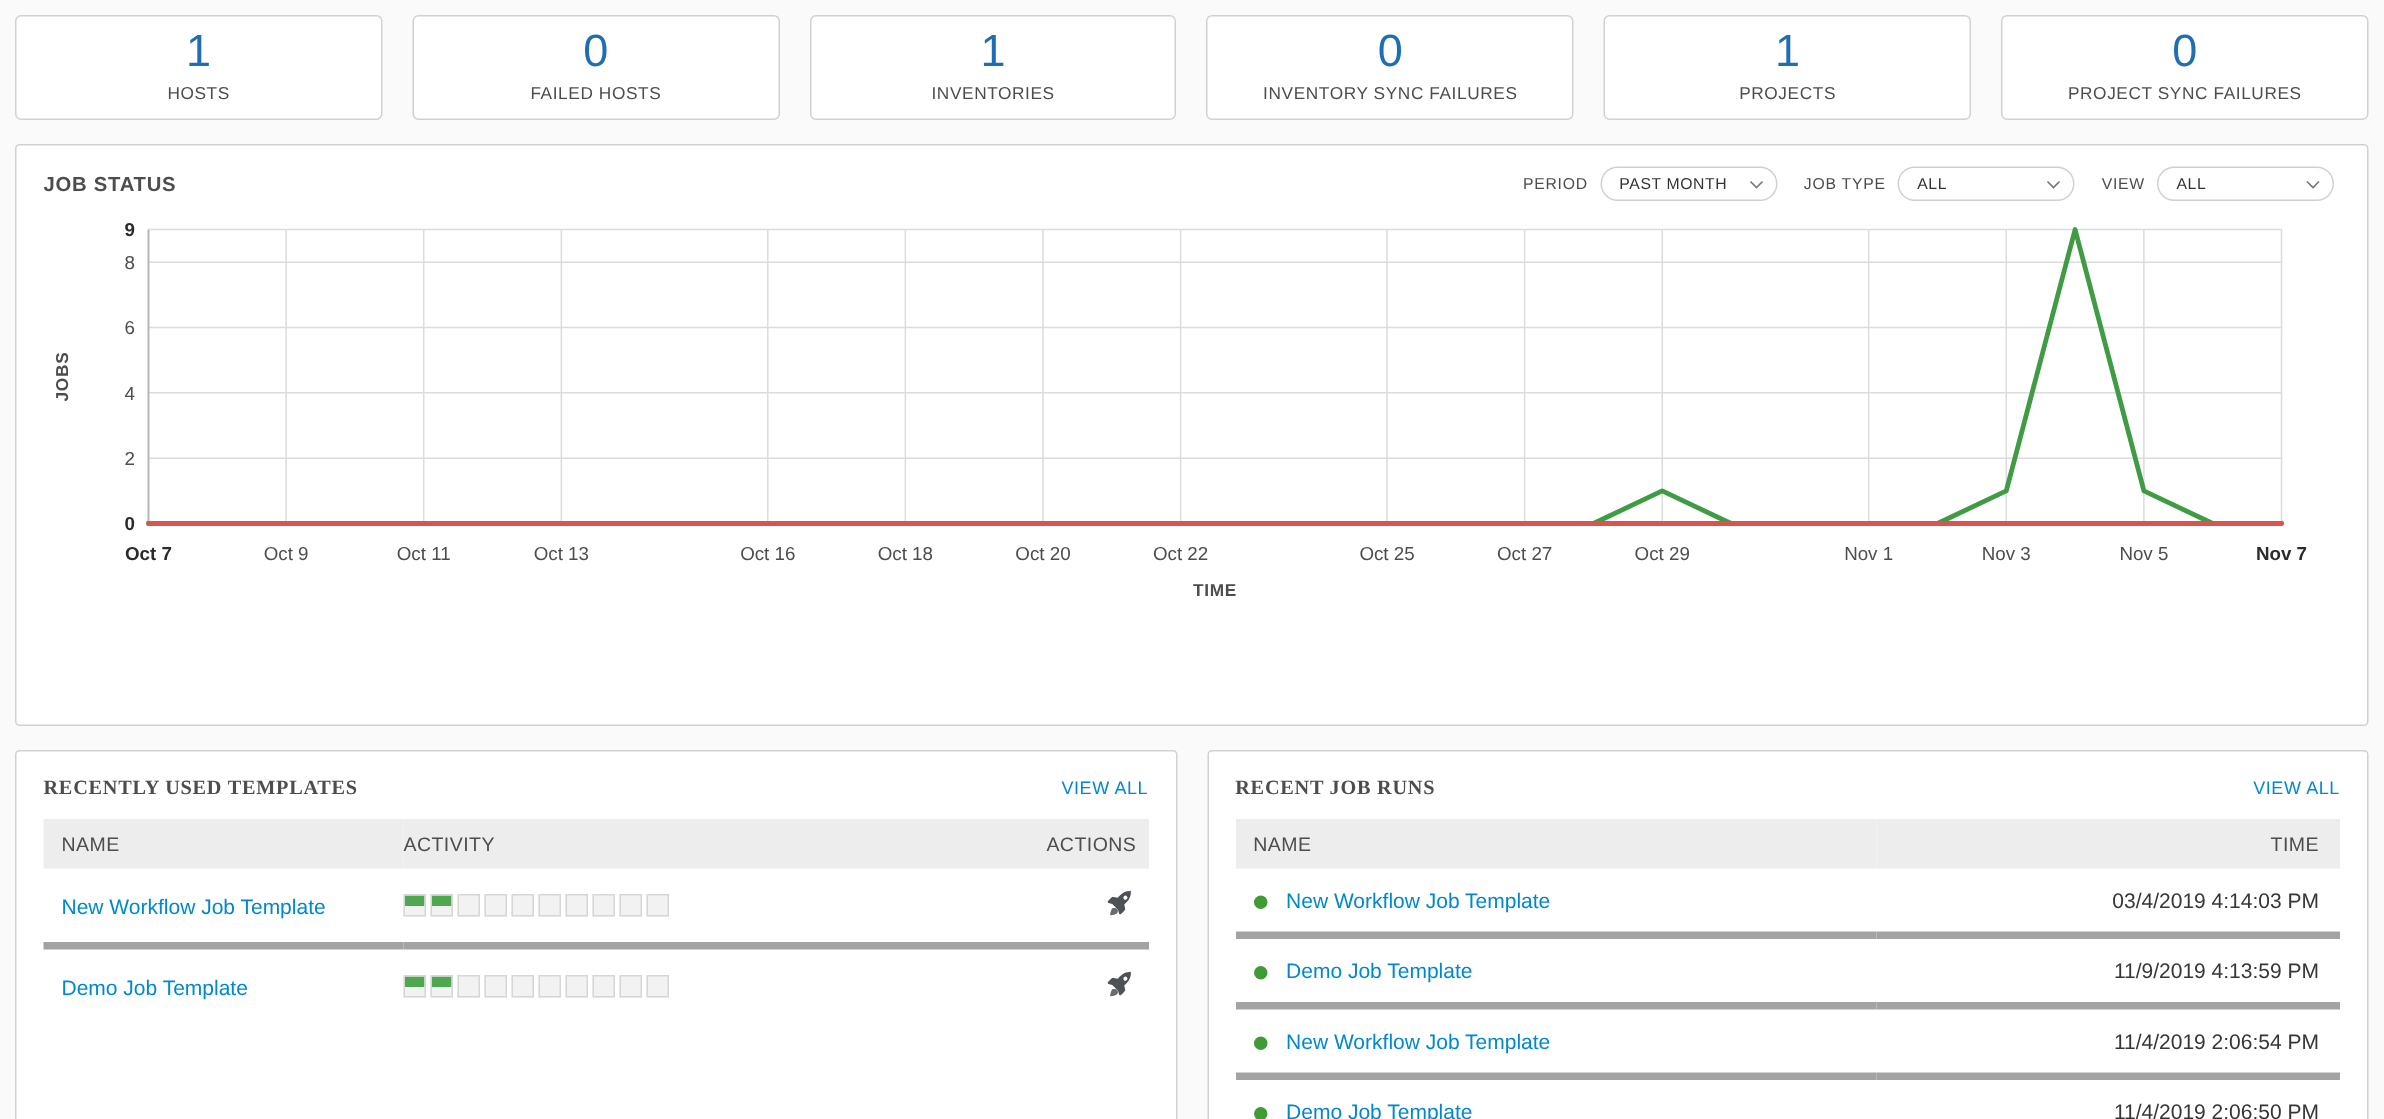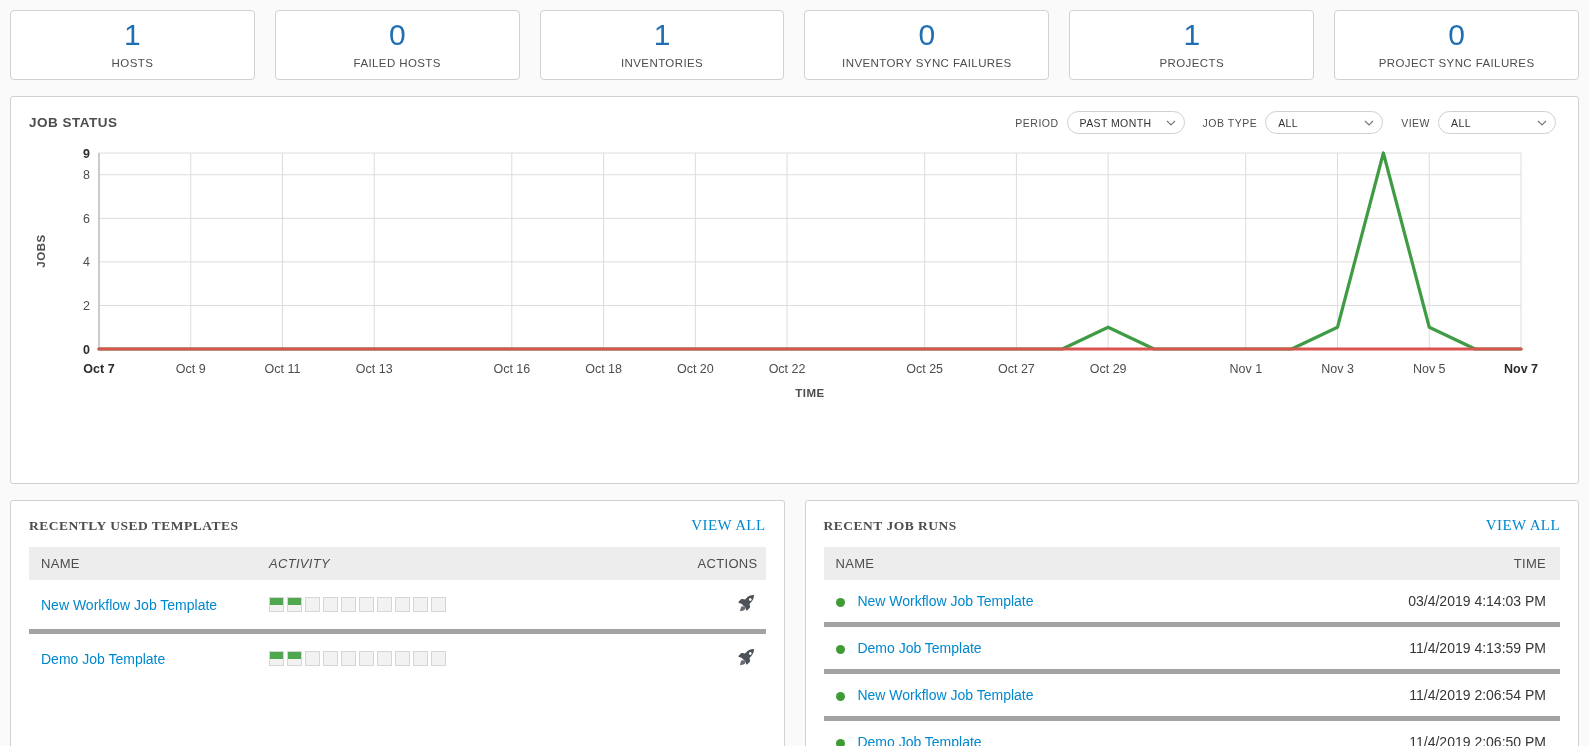--- a/index.html
+++ b/index.html
@@ -131,43 +131,42 @@
   .list-title {
     font-size: 13.5px;
     font-weight: bold;
     letter-spacing: .5px;
     color: #4d4d4d;
     text-transform: uppercase;
     font-family: Liberation Serif, serif;
   }
   .view-all {
     margin-left: auto;
-    font-size: 15px;
+    font-size: 12px;
     letter-spacing: .4px;
     color: #0088ce;
     text-transform: uppercase;
     cursor: pointer;
     text-decoration: none;
-    font-family: Liberation Serif, serif;
   }
 
   table { width: 100%; border-collapse: collapse; }
   thead th {
     background: #ededed;
     font-size: 13px;
     font-weight: 400;
     color: #4d4d4d;
     text-transform: uppercase;
     letter-spacing: .3px;
     padding: 9px 0;
     text-align: left;
   }
   .tpl-table { margin: 0 18px; width: calc(100% - 36px); }
   .tpl-table th.name { padding-left: 12px; width: 240px; }
-  .tpl-table th.activity { width: auto; font-style: italic; }
+  .tpl-table th.activity { width: auto; }
   .tpl-table th.actions { text-align: right; padding-right: 8px; }
 
   tbody td {
     padding: 13px 0;
     font-size: 14px;
     border-bottom: 5px solid #a3a3a3;
     vertical-align: middle;
   }
   tbody tr:last-child td { border-bottom: none; }
   .tpl-table td.name { padding-left: 12px; }
@@ -434,21 +433,21 @@
             <span class="dot" style="background: rgb(63, 156, 53);"></span>
             <a class="link">New Workflow Job Template</a>
           </td>
           <td class="time">03/4/2019 4:14:03 PM</td>
         </tr>
         <tr>
           <td class="name">
             <span class="dot" style="background: rgb(63, 156, 53);"></span>
             <a class="link">Demo Job Template</a>
           </td>
-          <td class="time">11/4/2019 4:13:59 PM</td>
+          <td class="time">11/9/2019 4:13:59 PM</td>
         </tr>
         <tr>
           <td class="name">
             <span class="dot" style="background: rgb(63, 156, 53);"></span>
             <a class="link">New Workflow Job Template</a>
           </td>
           <td class="time">11/4/2019 2:06:54 PM</td>
         </tr>
         <tr>
           <td class="name">

